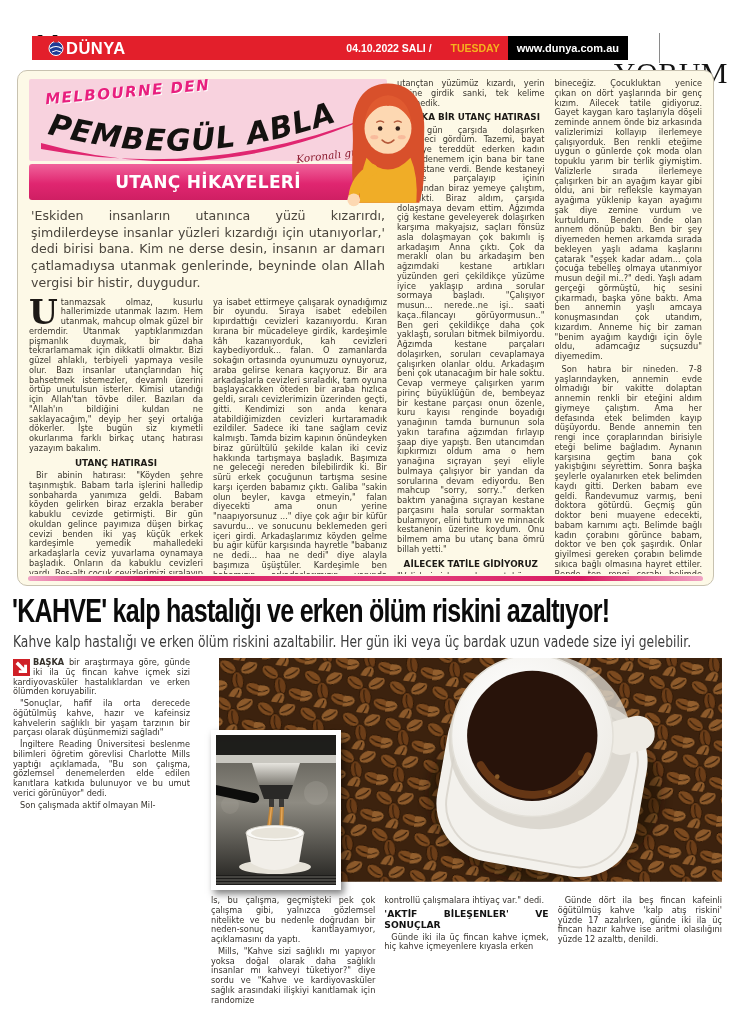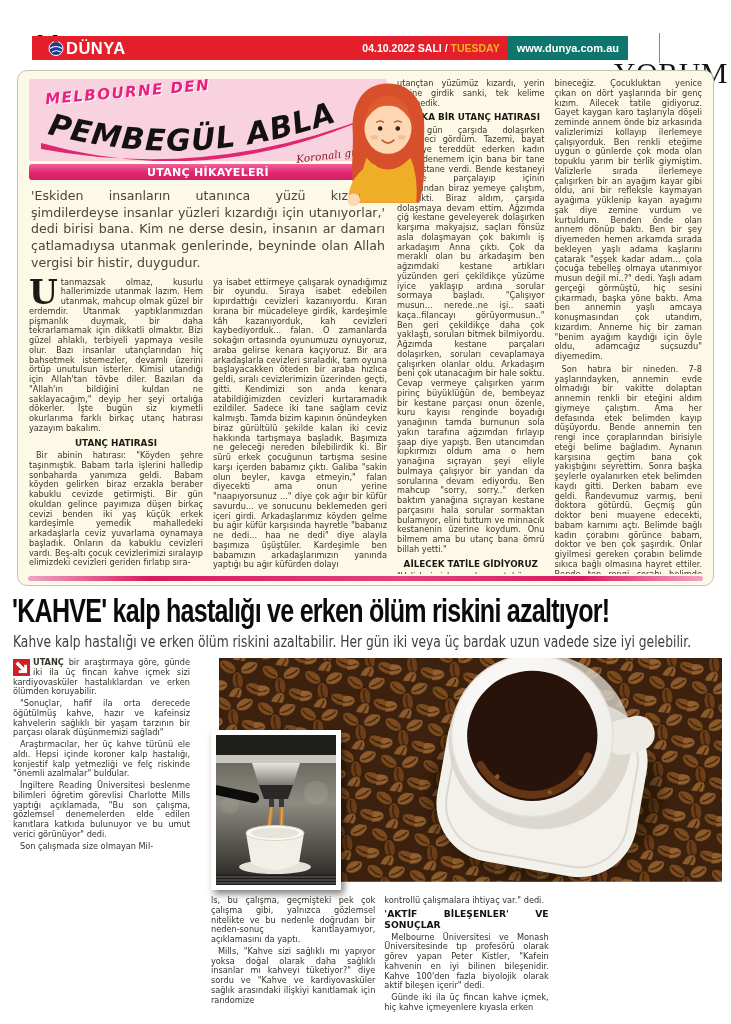--- a/index.html
+++ b/index.html
@@ -11,22 +11,22 @@
   .header { position:absolute; top:33px; left:0; right:0; height:30px; }
   .pageno { position:absolute; left:0; top:-4px; font-family:"Liberation Sans",sans-serif;
             font-weight:bold; font-size:28px; letter-spacing:-3px; color:#101010;margin-left:32px; }
   .redbar { position:absolute; left:32px; top:3px; width:596px; height:24px;
             background:#e31f2b; display:flex; align-items:center; padding:0 0 0 16px; }
   .logo { display:flex; align-items:center; gap:2px; color:#fff; font-weight:bold;
           font-size:16.5px; letter-spacing:.5px; font-family:"Liberation Sans",sans-serif; }
   .logo svg { display:block; }
   .hdate { margin-left:auto; font-size:10.5px; font-weight:bold; color:#fff;
            font-family:"Liberation Sans",sans-serif; padding-right:8px; white-space:nowrap; }
-  .hdate .tues { color:#f5b21e; }
-  .site { background:#0f766e; color:#fff; font-weight:bold; font-size:11px; height:24px;
+  .hdate .tues { color:#f5b21e;margin-left:16px; }
+  .site { background:#000000; color:#fff; font-weight:bold; font-size:11px; height:24px;
           display:flex; align-items:center; padding:0 9px; font-family:"Liberation Sans",sans-serif; white-space:nowrap; }
   .hdivider { position:absolute; right:71px; top:0; bottom:0; width:1px; background:#8a8a8a; }
   .section { position:absolute; right:3px; top:-5px; font-family:"Liberation Serif",serif;
              font-size:30px; color:#141414; letter-spacing:.5px;margin-top:28px; }
 
   
   .abla { position:absolute; top:70px; left:17px; width:697px; height:516px;
           background:#fdf9e7; border:1.5px solid #c8c2b0; border-radius:10px;
           padding:8px 11px 12px; overflow:hidden; }
   .abla-bottom { position:absolute; left:10px; right:10px; bottom:4px; height:5px; border-radius:3px;
@@ -35,23 +35,23 @@
   .left-sec { width:358px; flex:none; display:flex; flex-direction:column; }
   .right-sec { flex:1; display:flex; gap:10px; overflow:hidden; }
 
   .masthead { position:relative; height:82px; background:#f8d2de; border-radius:2px; flex:none; }
   .mast1 { position:absolute; left:16px; top:4px; font-weight:bold; font-style:italic;
            font-size:15px; letter-spacing:1.5px; color:#e81f7e; transform:rotate(-5deg);
            text-shadow:1px 1px 0 #fff; }
   .mast-svg { position:absolute; left:4px; top:12px; width:348px; height:70px; }
   .mast-script { position:absolute; right:8px; bottom:1px; font-family:"DejaVu Serif",serif;
            font-style:italic; font-size:10.5px; color:#8b1a2e; transform:rotate(-7deg); }
-  .banner { height:16px; margin-top:3px; border-radius:3px; flex:none;
+  .banner { height:36px; margin-top:3px; border-radius:3px; flex:none;
             background:linear-gradient(180deg,#f0639b 0%,#e02670 55%,#cf1f63 100%);
-            color:#fff; font-weight:bold; font-size:11px; letter-spacing:.3px;
+            color:#fff; font-weight:bold; font-size:17px; letter-spacing:.3px;
             display:flex; align-items:center; justify-content:center; }
   .intro { margin:8px 2px 6px; font-size:12.6px; line-height:1.33; color:#4a453d;
            text-align:justify; flex:none; }
   .cols2 { display:flex; gap:10px; flex:1; overflow:hidden; }
 
   .acol { flex:1; font-size:8.2px; line-height:1.19; color:#38342d; text-align:justify; overflow:hidden; }
   .acol p { margin:0 0 3px; }
   .subhead { text-align:center; font-weight:bold; font-size:8.8px; margin:4px 0 3px; color:#1d1a16; }
   .dropcap { float:left; font-family:"DejaVu Serif",serif; font-weight:bold; font-size:33px;
              line-height:25px; margin:2px 3px 0 0; color:#1d1a16; }
@@ -176,25 +176,24 @@
   <h1 class="c-headline">'KAHVE' kalp hastalığı ve erken ölüm riskini azaltıyor!</h1>
   <div class="c-sub">Kahve kalp hastalığı ve erken ölüm riskini azaltabilir. Her gün iki veya üç bardak uzun vadede size iyi gelebilir.</div>
 
   <div class="c-body">
     <div class="c-col1">
       <p><span class="lead-ico">
             <svg viewBox="0 0 10 10">
               <path d="M2.2 2.2 L7 7" stroke="#fff" stroke-width="2" fill="none"></path>
               <path d="M7.4 3.4 L7.4 7.4 L3.4 7.4" stroke="#fff" stroke-width="1.7" fill="none"></path>
             </svg>
-          </span><b>UTANÇ</b> <span>bir araştırmaya göre, günde iki ila üç fincan kahve içmek sizi kardiyovasküler hastalıklardan ve erken ölümden koruyabilir.</span></p>
+          </span><b>BAŞKA</b> <span>bir araştırmaya göre, günde iki ila üç fincan kahve içmek sizi kardiyovasküler hastalıklardan ve erken ölümden koruyabilir.</span></p>
       <p class="ind">"Sonuçlar, hafif ila orta derecede öğütülmüş kahve, hazır ve kafeinsiz kahvelerin sağlıklı bir yaşam tarzının bir parçası olarak düşünmemizi sağladı"</p>
-      <p class="ind">Araştırmacılar, her üç kahve türünü ele aldı. Hepsi içinde koroner kalp hastalığı, konjestif kalp yetmezliği ve felç riskinde "önemli azalmalar" buldular.</p>
       <p class="ind">İngiltere Reading Üniversitesi beslenme bilimleri öğretim görevlisi Charlotte Mills yaptığı açıklamada, "Bu son çalışma, gözlemsel denemelerden elde edilen kanıtlara katkıda bulunuyor ve bu umut verici görünüyor" dedi.</p>
-      <p class="ind">Son çalışmada size olmayan Mil-</p>
+      <p class="ind">Son çalışmada aktif olmayan Mil-</p>
     </div>
 
     <div class="c-right">
       <div class="c-img">
         <svg class="beans" viewBox="0 0 517 230" preserveAspectRatio="none">
           <defs>
             <pattern id="bp" width="44" height="38" patternUnits="userSpaceOnUse" patternTransform="rotate(7)">
               <rect width="44" height="38" fill="#3c220e"></rect>
               <g stroke="#241202" stroke-width=".8">
                 <ellipse cx="10" cy="8" rx="9.5" ry="6" fill="#7c4a1f" transform="rotate(28 10 8)"></ellipse>
@@ -272,21 +271,21 @@
       </div>
 
       <div class="c-cols">
         <div class="c-col">
           <p>ls, bu çalışma, geçmişteki pek çok çalışma gibi, yalnızca gözlemsel nitelikte ve bu nedenle doğrudan bir neden-sonuç kanıtlayamıyor, açıklamasını da yaptı.</p>
           <p class="ind">Mills, "Kahve sizi sağlıklı mı yapıyor yoksa doğal olarak daha sağlıklı insanlar mı kahveyi tüketiyor?" diye sordu ve "Kahve ve kardiyovasküler sağlık arasındaki ilişkiyi kanıtlamak için randomize</p>
         </div>
         <div class="c-col">
           <p>kontrollü çalışmalara ihtiyaç var." dedi.</p>
           <div class="c-subhead">'AKTİF BİLEŞENLER' VE SONUÇLAR</div>
-          <p class="ind">Melbourne Üniversitesi ve Monash Üniversitesinde tıp profesörü olarak görev yapan Peter Kistler, "Kafein kahvenin en iyi bilinen bileşenidir. Kahve 100'den fazla biyolojik olarak aktif bileşen içerir" dedi.</p>
           <p class="ind">Günde iki ila üç fincan kahve içmek, hiç kahve içmeyenlere kıyasla erken</p>
         </div>
         <div class="c-col">
+          <p class="ind">Günde dört ila beş fincan kafeinli öğütülmüş kahve 'kalp atış riskini' yüzde 17 azalırken, günde iki ila üç fincan hazır kahve ise aritmi olasılığını yüzde 12 azalttı, denildi.</p>
         </div>
       </div>
     </div>
   </div>
 </div>
 
 </body></html>

